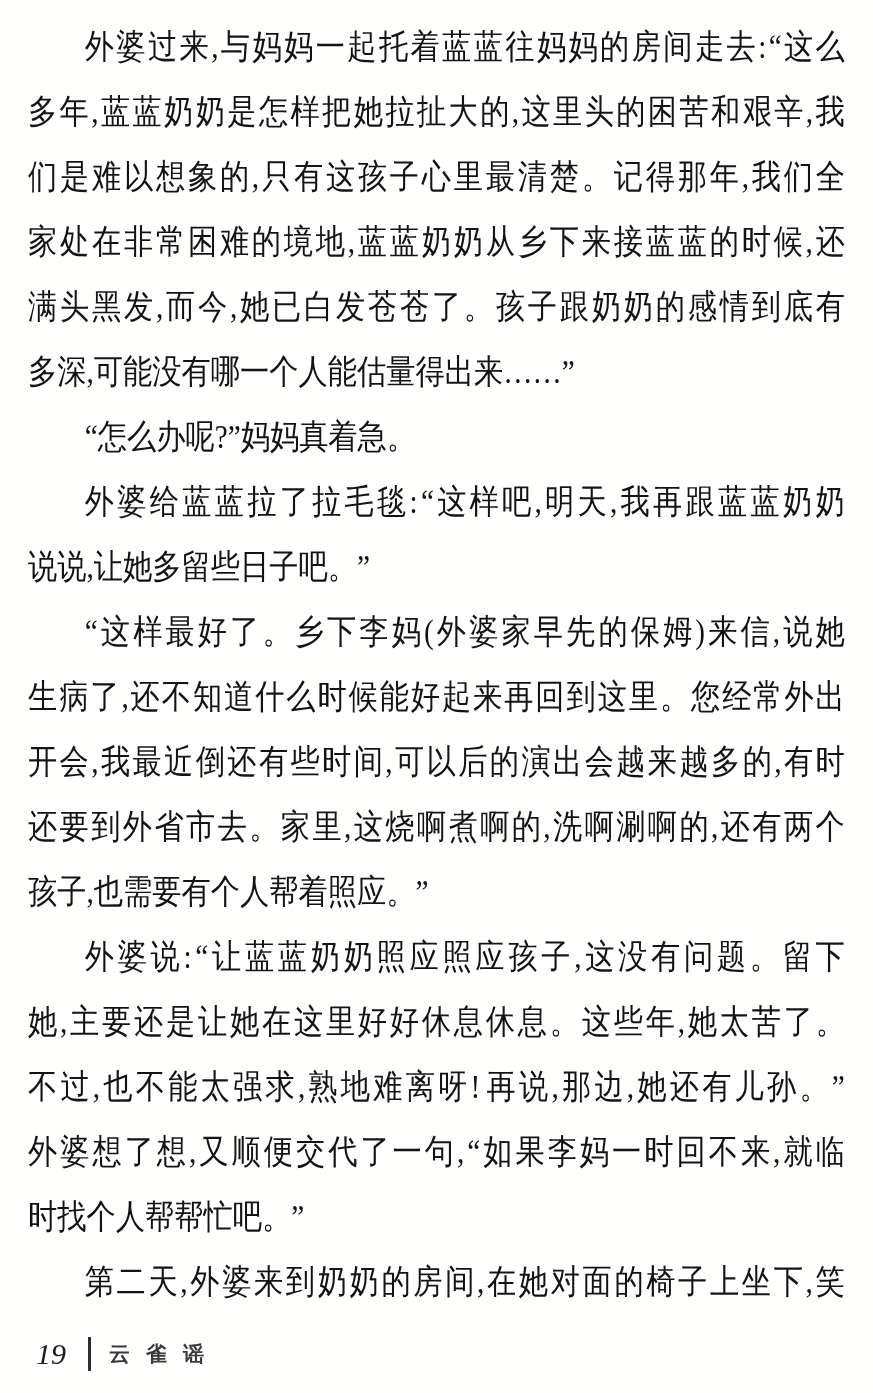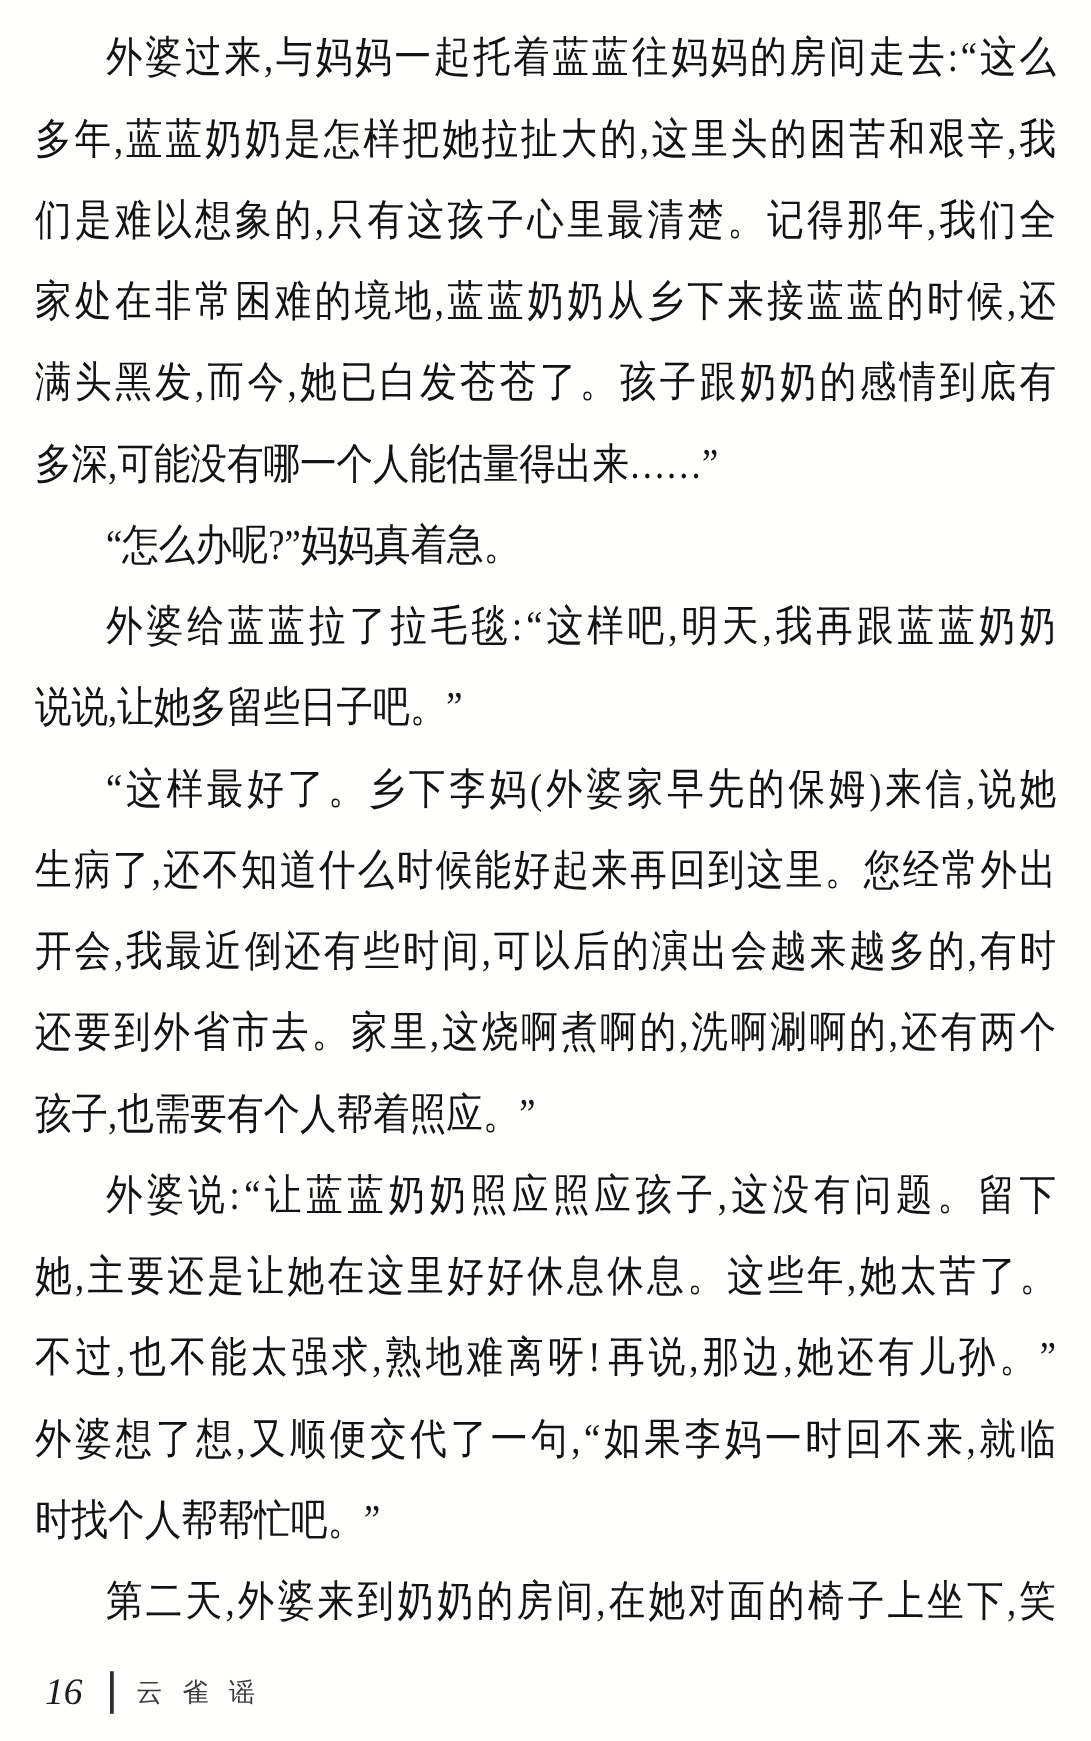--- a/index.html
+++ b/index.html
@@ -53,21 +53,21 @@
   .footer-divider {
     width: 3px;
     height: 34px;
     background: #2e2e2e;
     margin: 0 18px 0 22px;
   }
   .book-title {
     font-size: 21px;
     letter-spacing: 16px;
     color: #3a3a3a;
-    font-weight: normal;
+    font-weight: bold;
   }
 </style>
 </head>
 <body>
 
 <div class="page">
 
   <div class="content">
     <div>
         <div class="line indent justify">
@@ -508,18 +508,18 @@
           <span>上</span>
           <span>坐</span>
           <span>下</span>
           <span>,</span>
           <span>笑</span>
         </div>
       </div>
   </div>
 
   <div class="footer">
-    <span class="page-number">16</span>
+    <span class="page-number">19</span>
     <span class="footer-divider"></span>
     <span class="book-title">云雀谣</span>
   </div>
 
 </div>
 
 </body></html>

